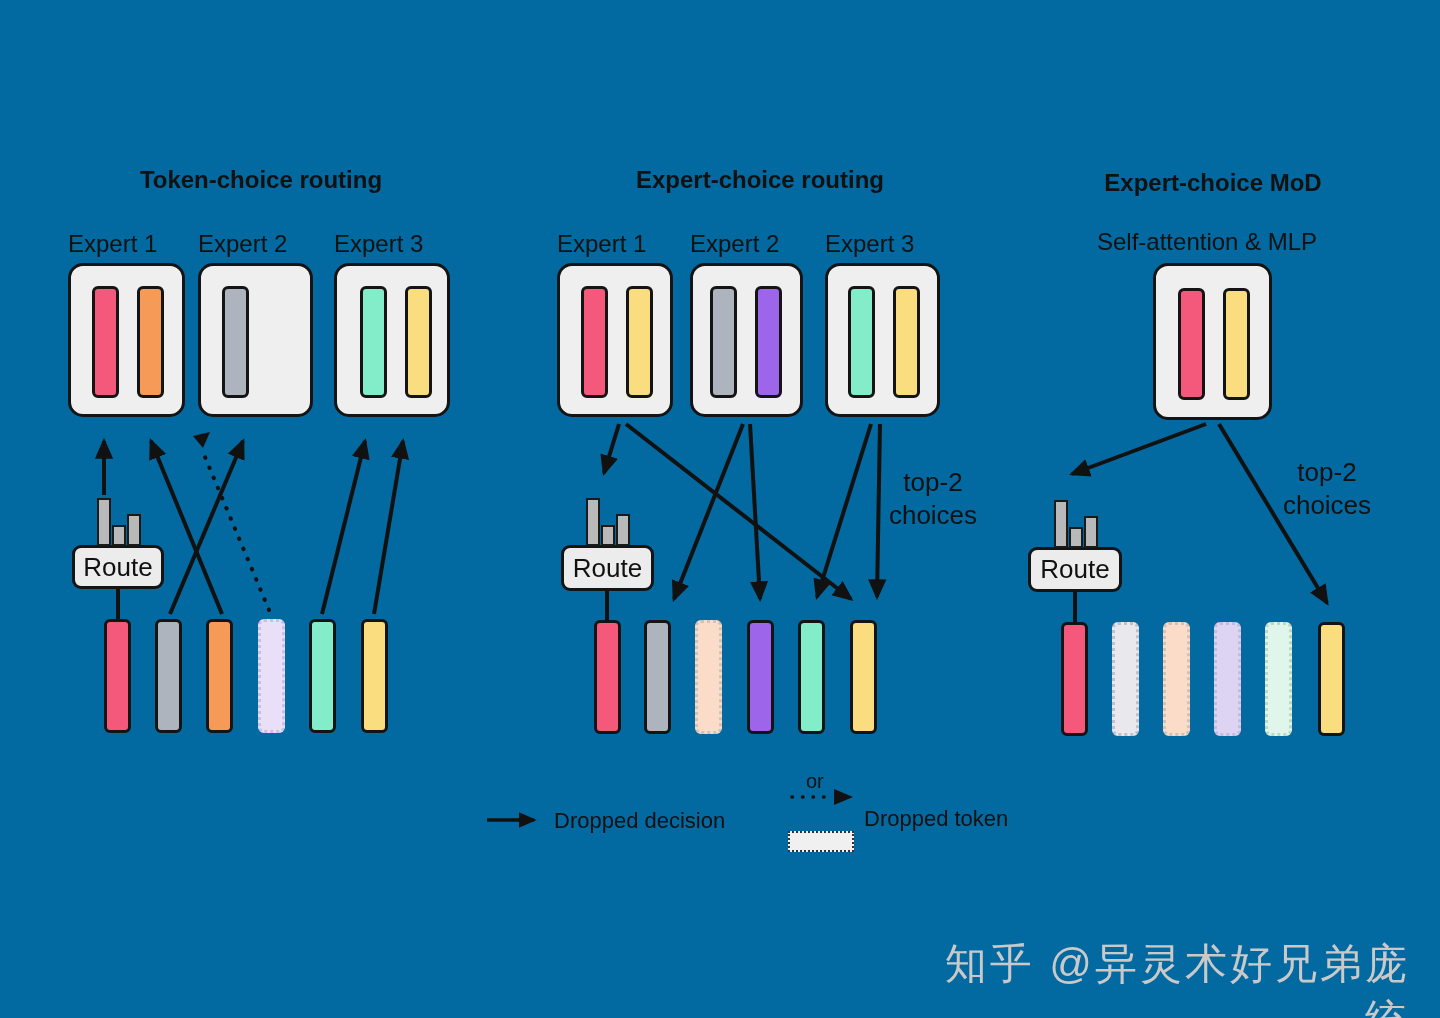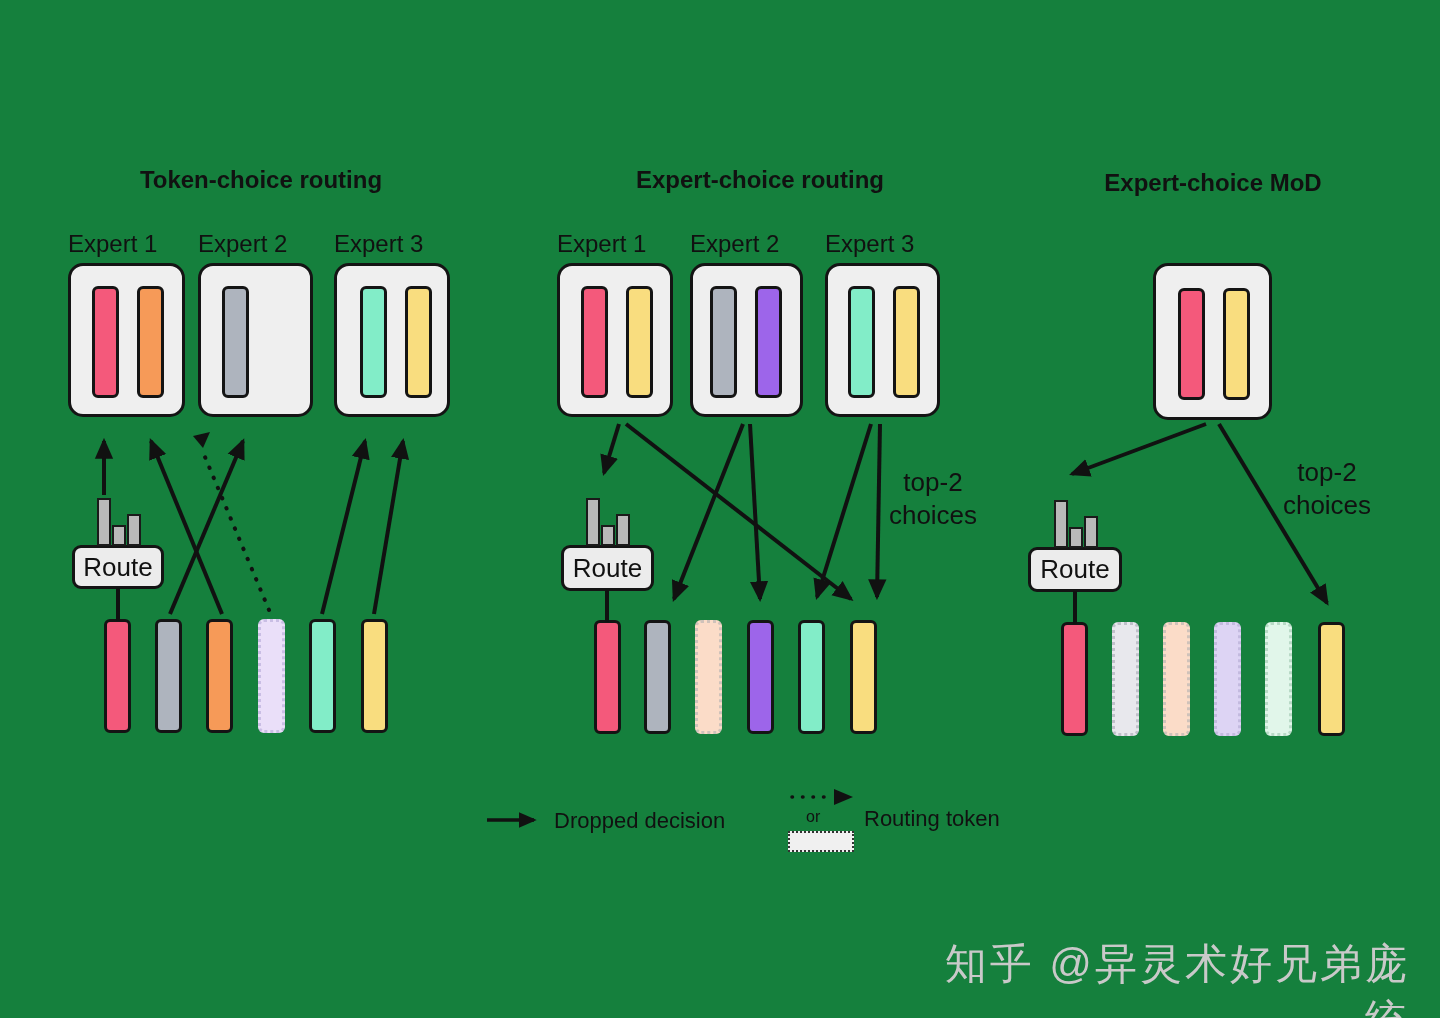--- a/index.html
+++ b/index.html
@@ -1,16 +1,16 @@
 <!DOCTYPE html>
 <html><head>
 <meta charset="utf-8">
 <style>
   html,body{margin:0;padding:0;background:#fff;}
-  .canvas{position:relative;width:1440px;height:1018px;background:#15803d;overflow:hidden;
+  .canvas{position:relative;width:1440px;height:1018px;background:#0369a1;overflow:hidden;
           font-family:"Liberation Sans","DejaVu Sans",sans-serif;color:#111;}
   .panel-title{position:absolute;font-size:24px;font-weight:bold;text-align:center;}
   .expert-label{position:absolute;font-size:24px;text-align:left;}
   .expert-box{position:absolute;background:#EFEFEF;border:3.5px solid #141414;border-radius:15px;box-sizing:border-box;}
   .token{position:absolute;width:27px;height:112px;border:3px solid #141414;border-radius:6px;box-sizing:border-box;}
   .row-token{height:114px;}
   .token.dropped{border-style:dotted;}
   .route-box{position:absolute;background:#ECECEC;border:3px solid #141414;border-radius:9px;box-sizing:border-box;
              display:flex;align-items:center;justify-content:center;font-size:26px;}
   .hist{position:absolute;}
@@ -31,20 +31,21 @@
   <div class="panel-title" style="left:580px;top:166px;width:360px">Expert-choice routing</div>
 
   <div class="expert-label" style="left:68px;top:230px;width:117px">Expert 1</div>
   <div class="expert-label" style="left:198px;top:230px;width:115px">Expert 2</div>
   <div class="expert-label" style="left:334px;top:230px;width:116px">Expert 3</div>
 
   <div class="expert-label" style="left:557px;top:230px;width:116px">Expert 1</div>
   <div class="expert-label" style="left:690px;top:230px;width:113px">Expert 2</div>
   <div class="expert-label" style="left:825px;top:230px;width:115px">Expert 3</div>
 
+  <div class="expert-label" style="left:1097px;top:228px;width:246px">Self-attention &amp; MLP</div>
 
   <div class="expert-box" style="left:68px;top:263px;width:117px;height:154px">
     <div class="token" style="left: 21px; top: 20px; background: rgb(244, 89, 123);"></div>
     <div class="token" style="left: 66px; top: 20px; background: rgb(246, 154, 88);"></div>
   </div>
   <div class="expert-box" style="left:198px;top:263px;width:115px;height:154px">
     <div class="token" style="left: 21px; top: 20px; background: rgb(174, 180, 190);"></div>
   </div>
   <div class="expert-box" style="left:334px;top:263px;width:116px;height:154px">
     <div class="token" style="left: 23px; top: 20px; background: rgb(130, 237, 200);"></div>
@@ -153,19 +154,19 @@
     </g>
 
     <g stroke="#111" stroke-width="3.5" fill="none">
       <line x1="487" y1="820" x2="534" y2="820" marker-end="url(#ah)"></line>
       <line x1="792" y1="797" x2="826" y2="797" stroke-dasharray="0.5 10" stroke-linecap="round"></line>
     </g>
     <polygon points="853,797 834,789 834,805" fill="#111"></polygon>
   </svg>
 
   <div class="legend-label" style="left:554px;top:808px">Dropped decision</div>
-  <div class="legend-label" style="left:806px;top:808px;font-size:16px">or</div>
+  <div class="legend-label" style="left:806px;top:770px;font-size:20px">or</div>
   <div class="legend-dotted-box" style="left:788px;top:831px;width:66px;height:21px"></div>
-  <div class="legend-label" style="left:864px;top:806px">Routing token</div>
+  <div class="legend-label" style="left:864px;top:806px">Dropped token</div>
 
   <div class="watermark" style="left:900px;top:936px;width:510px">知乎 @异灵术好兄弟庞统</div>
 
 </div>
 
 </body></html>

